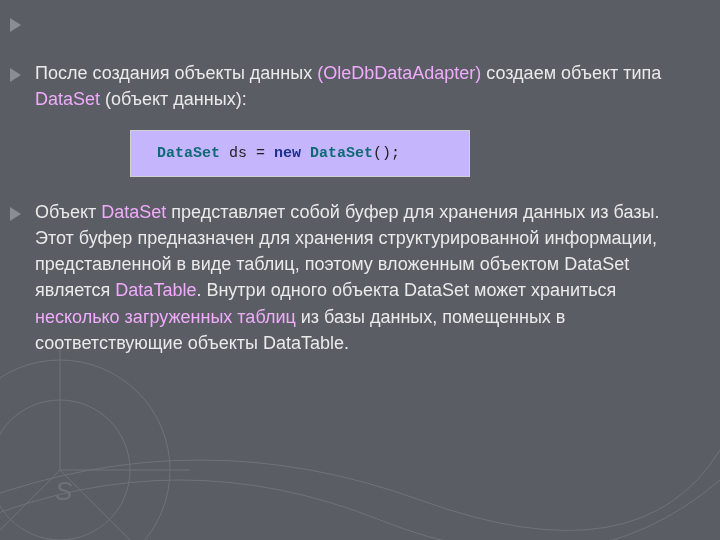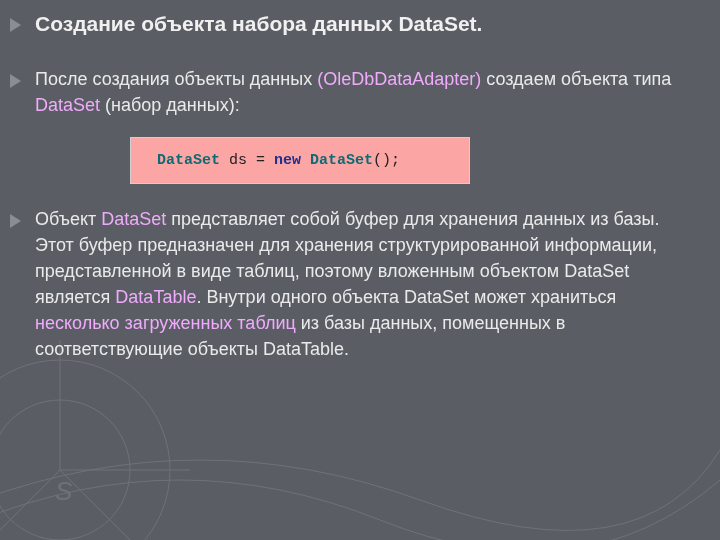--- a/index.html
+++ b/index.html
@@ -35,21 +35,21 @@
       color: #f0f0f0;
       line-height: 1.35;
     }
     .para {
       font-size: 18px;
       line-height: 1.45;
       color: #eaeaea;
     }
     .hl { color: #f0abfc; }
     .code-box {
-      background: #fca5a5;
+      background: #c4b5fd;
       border: 1px solid #d0d0d0;
       width: 340px;
       margin: 8px 0 22px 120px;
       padding: 14px 10px 14px 26px;
       font-family: "Courier New", monospace;
       font-size: 15px;
       color: #222;
       white-space: nowrap;
     }
     .kw { color: #1e2f8c; font-weight: bold; }
@@ -68,29 +68,28 @@
     <path d="M-20 520 Q180 440 380 520 T720 480"></path>
     <path d="M-20 500 Q200 420 420 500 T720 450"></path>
     <text x="55" y="500" font-size="26" fill="#ffffff" stroke="none" font-style="italic">S</text>
   </g>
 </svg>
 
 <div class="content">
 
   <div class="bullet-row">
     <div class="arrow"></div>
-    <div class="title">Создание объекта набора данных DataSet.</div>
   </div>
 
   <div class="gap"></div>
 
   <div class="bullet-row">
     <div class="arrow"></div>
     <div class="para">
-      <span>После создания объекты данных </span><span class="hl">(OleDbDataAdapter)</span><span> создаем объекта типа </span><span class="hl">DataSet</span><span> (набор данных):</span>
+      <span>После создания объекты данных </span><span class="hl">(OleDbDataAdapter)</span><span> создаем объект типа </span><span class="hl">DataSet</span><span> (объект данных):</span>
     </div>
   </div>
 
   <div class="code-box">
     <span class="typ">DataSet</span><span class="pln"> ds </span><span class="pln">= </span><span class="kw">new</span><span> </span><span class="typ">DataSet</span><span class="pln">();</span>
   </div>
 
   <div class="bullet-row">
     <div class="arrow"></div>
     <div class="para">

